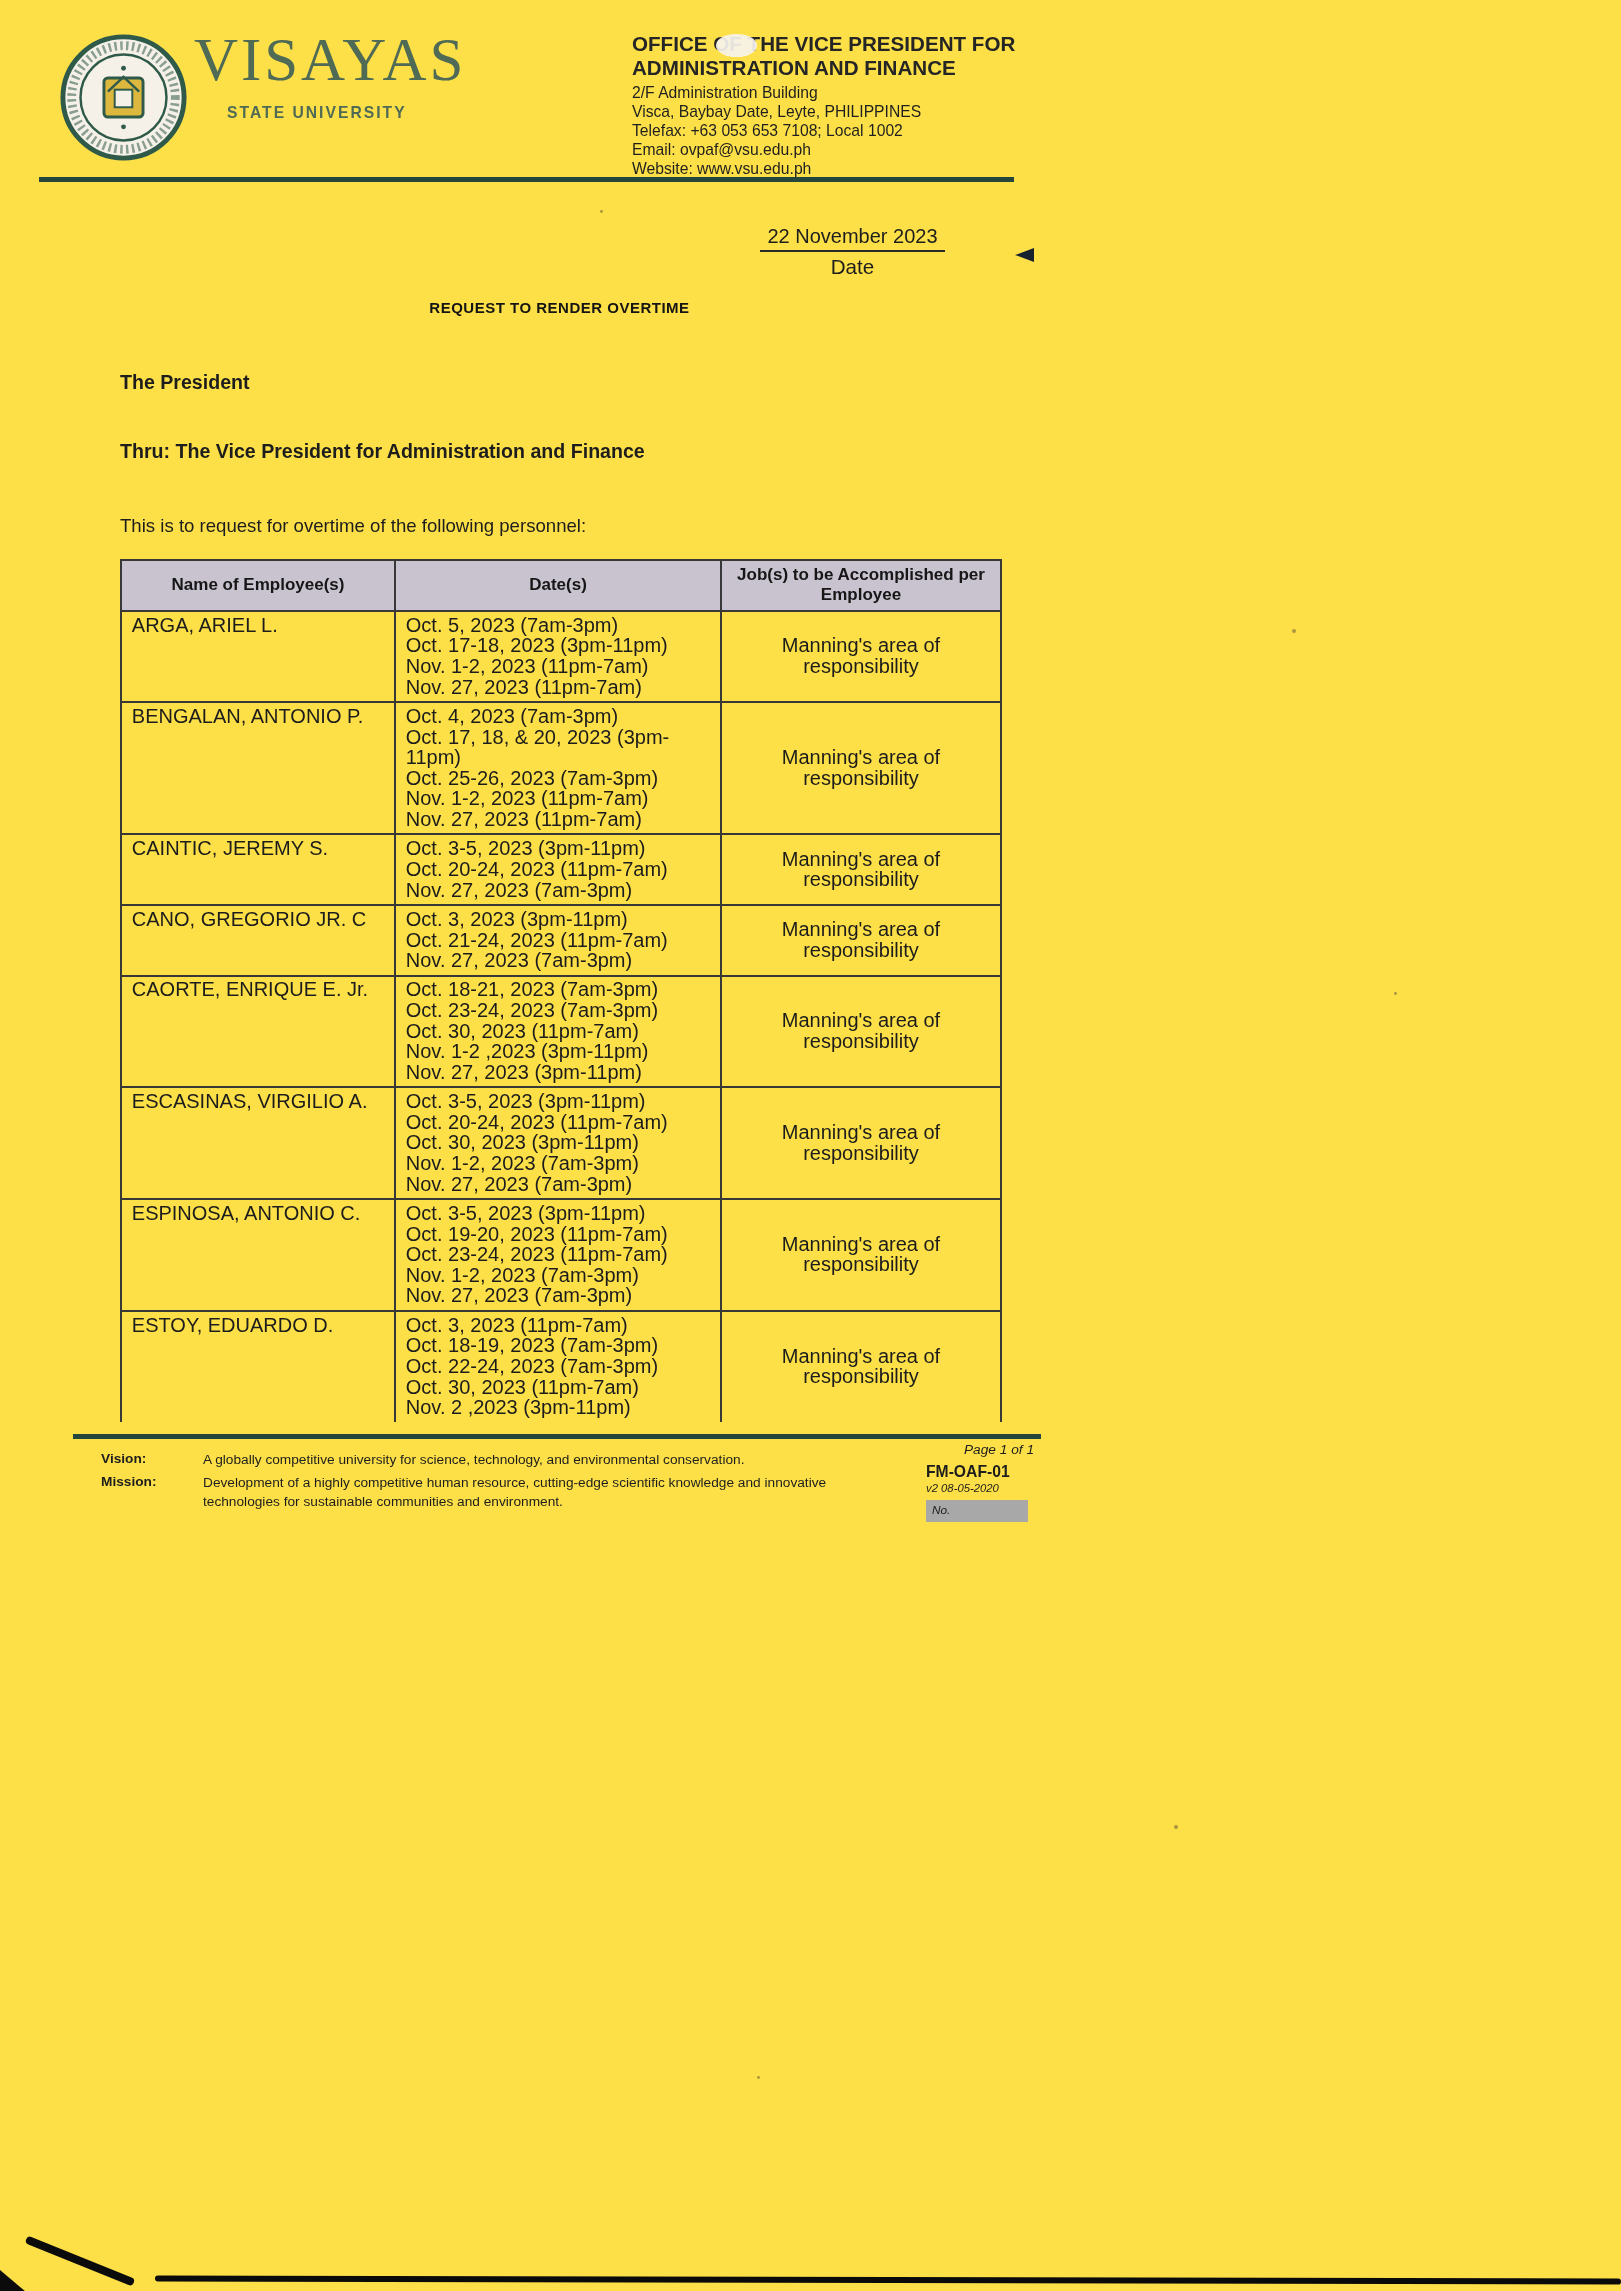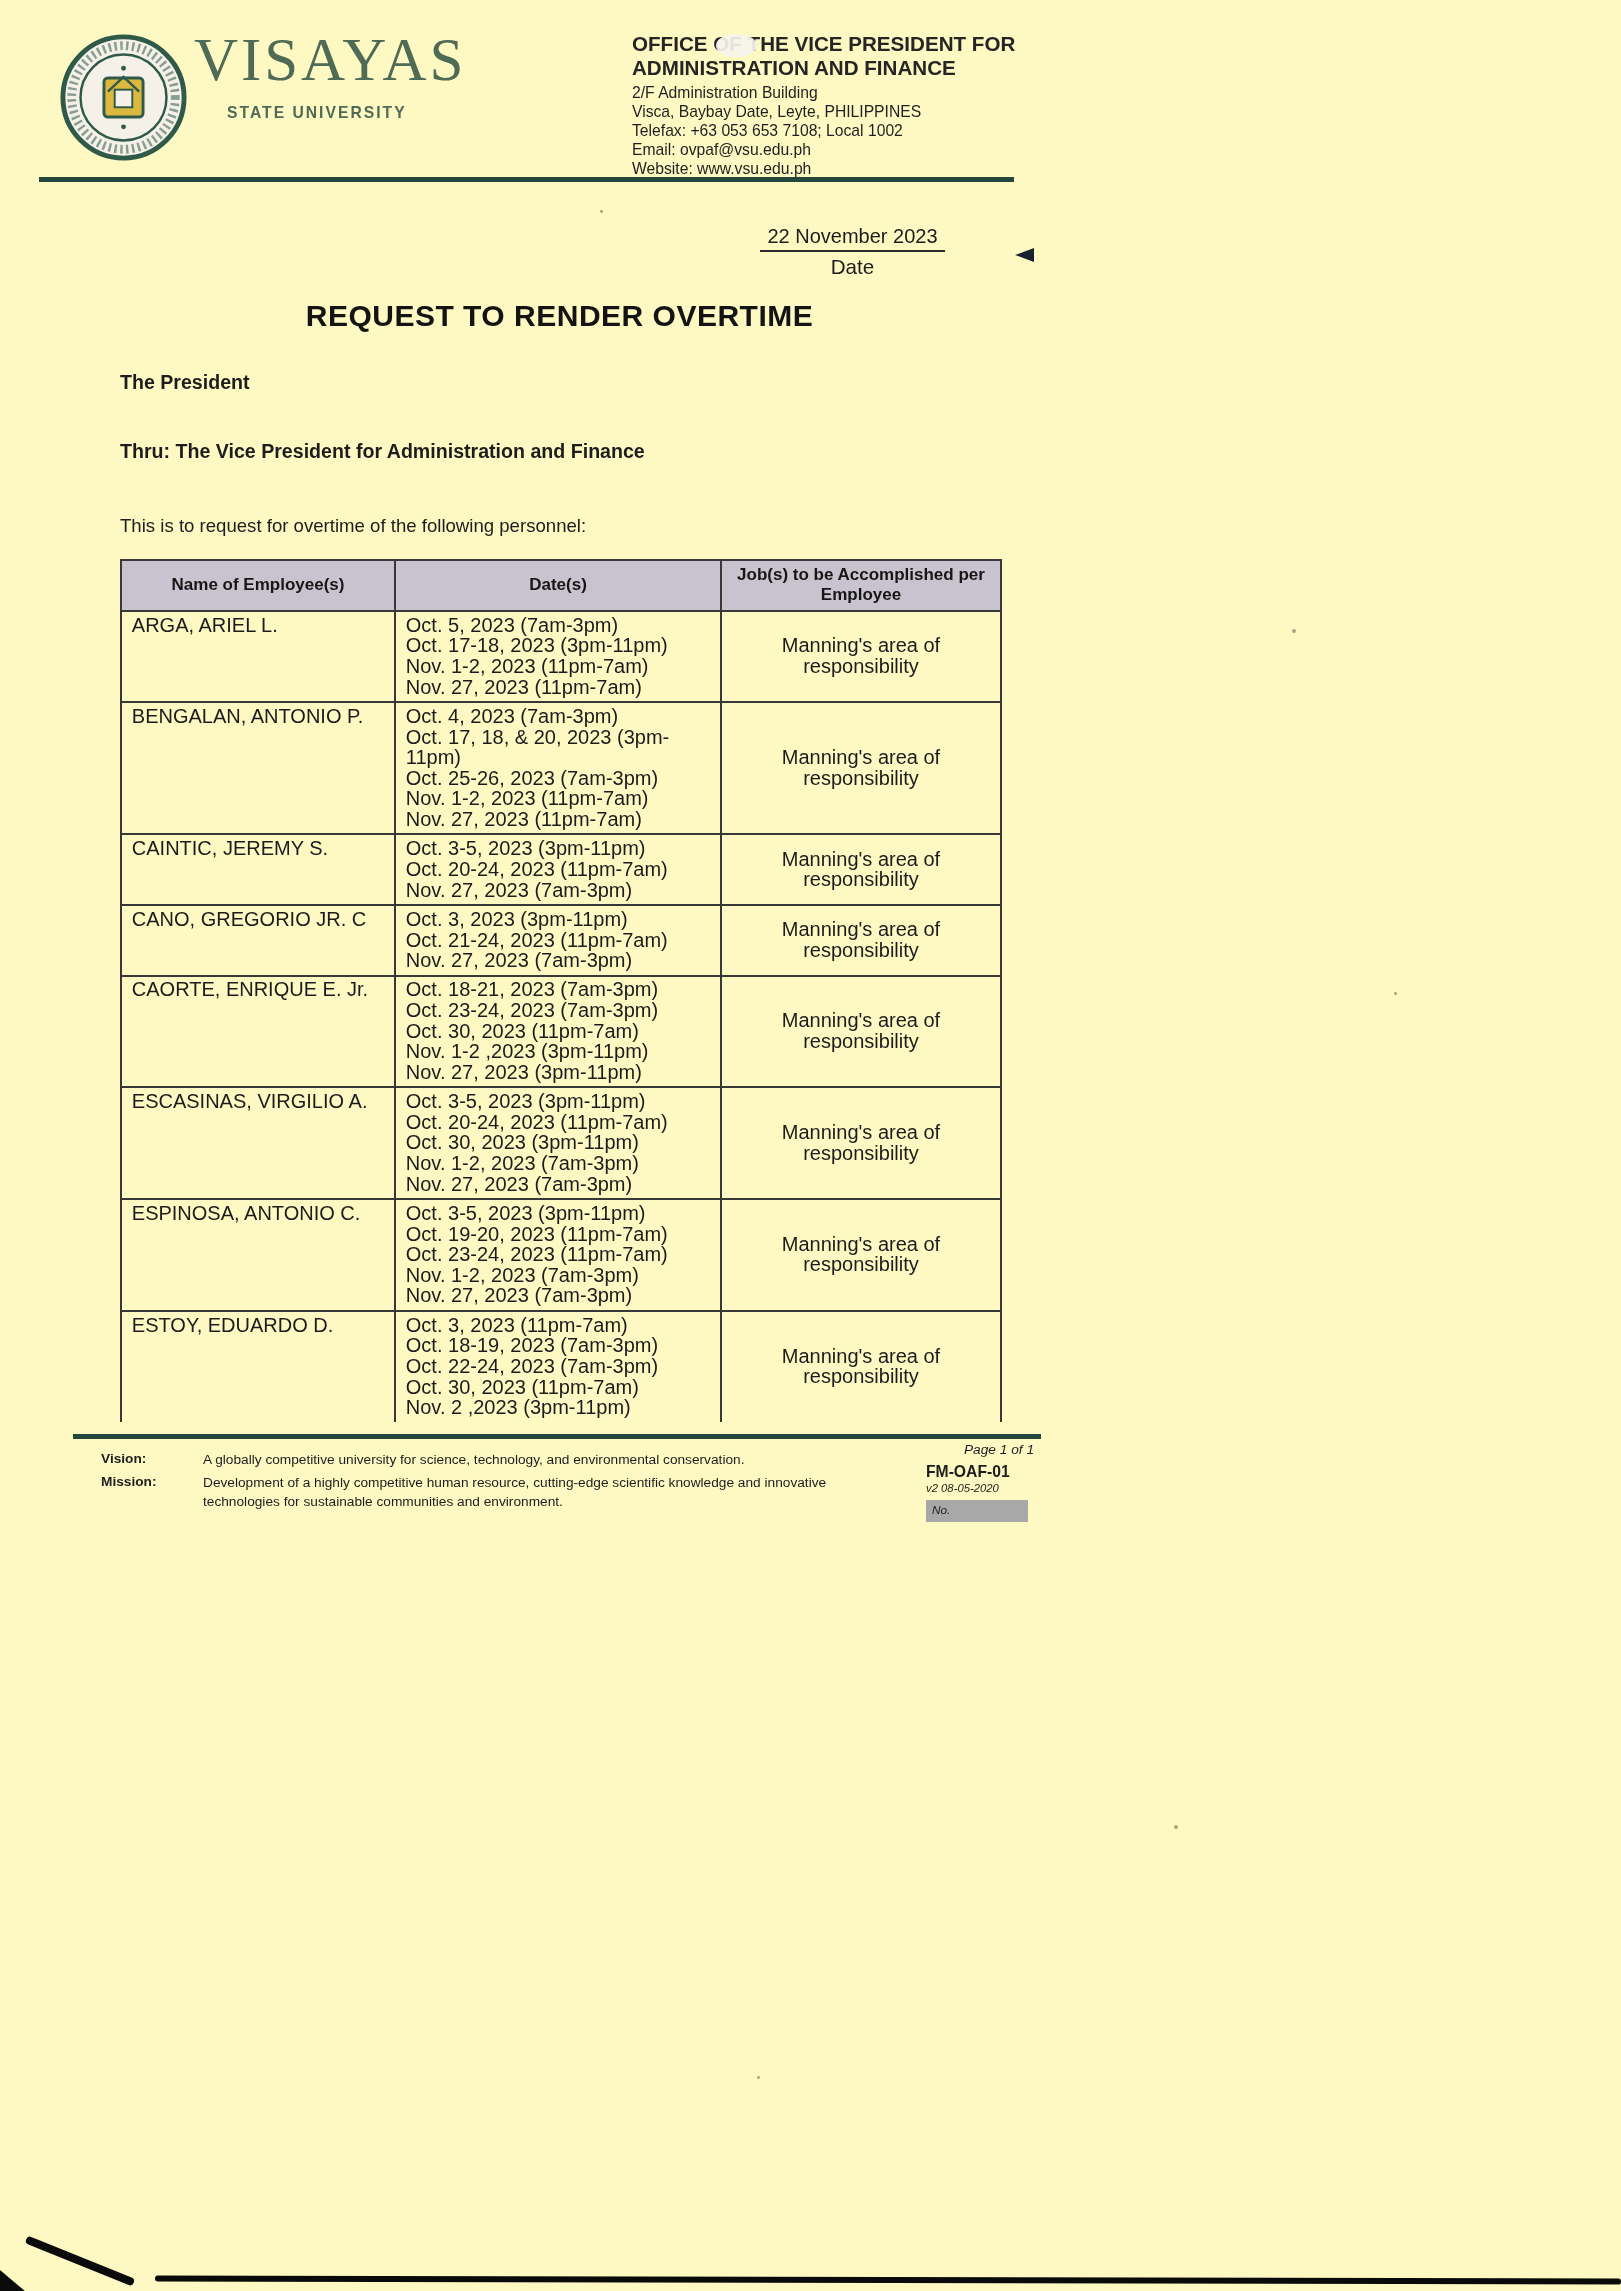--- a/index.html
+++ b/index.html
@@ -1,20 +1,20 @@
 <!DOCTYPE html>
 <html><head>
 <meta charset="utf-8">
 <style>
   * { margin:0; padding:0; box-sizing:border-box; }
   html,body { background:#e8e6e1; }
   body { font-family:"Liberation Sans", sans-serif; }
   .page {
     position:relative; width:1621px; height:2292px;
-    background:#fef9c3; color:#1d1d1d; overflow:hidden;
+    background:#fde047; color:#1d1d1d; overflow:hidden;
   }
 
   
   .seal { position:absolute; left:59px; top:33px; width:129px; height:129px; }
   .brand { position:absolute; left:194px; top:27.4px; }
   .wordmark {
     font-family:"Liberation Serif", serif; font-size:61px; line-height:65px;
     letter-spacing:2.9px; color:#4f6a55;
   }
   .brand-sub {
@@ -42,21 +42,21 @@
   .date-label { margin-top:2.9px; font-size:20.6px; }
   .arrow-artifact {
     position:absolute; left:1015px; top:248px; width:0; height:0;
     border-right:19.6px solid #17222e; border-top:7.8px solid transparent;
     border-bottom:7.8px solid transparent;
   }
 
   
   .doc-title {
     position:absolute; left:0; top:299px; width:1119px; text-align:center;
-    font-size:30px; font-weight:bold; letter-spacing:0.5px; color:#141414;
+    font-size:15px; font-weight:bold; letter-spacing:0.5px; color:#141414;
   }
   .addressee { position:absolute; left:120px; top:371px; font-size:19.6px; font-weight:bold; }
   .thru-line { position:absolute; left:120px; top:440px; font-size:19.6px; font-weight:bold; }
   .intro-line { position:absolute; left:120px; top:515px; font-size:18.6px; }
 
   
   .flow { position:absolute; left:0; top:559px; width:1621px; }
   table.doc-table { margin-left:120px; width:881px; border-collapse:collapse; table-layout:fixed; }
   .doc-table th {
     background:#c8c3ce; border:2px solid #383838; font-size:17px; line-height:20.6px;

